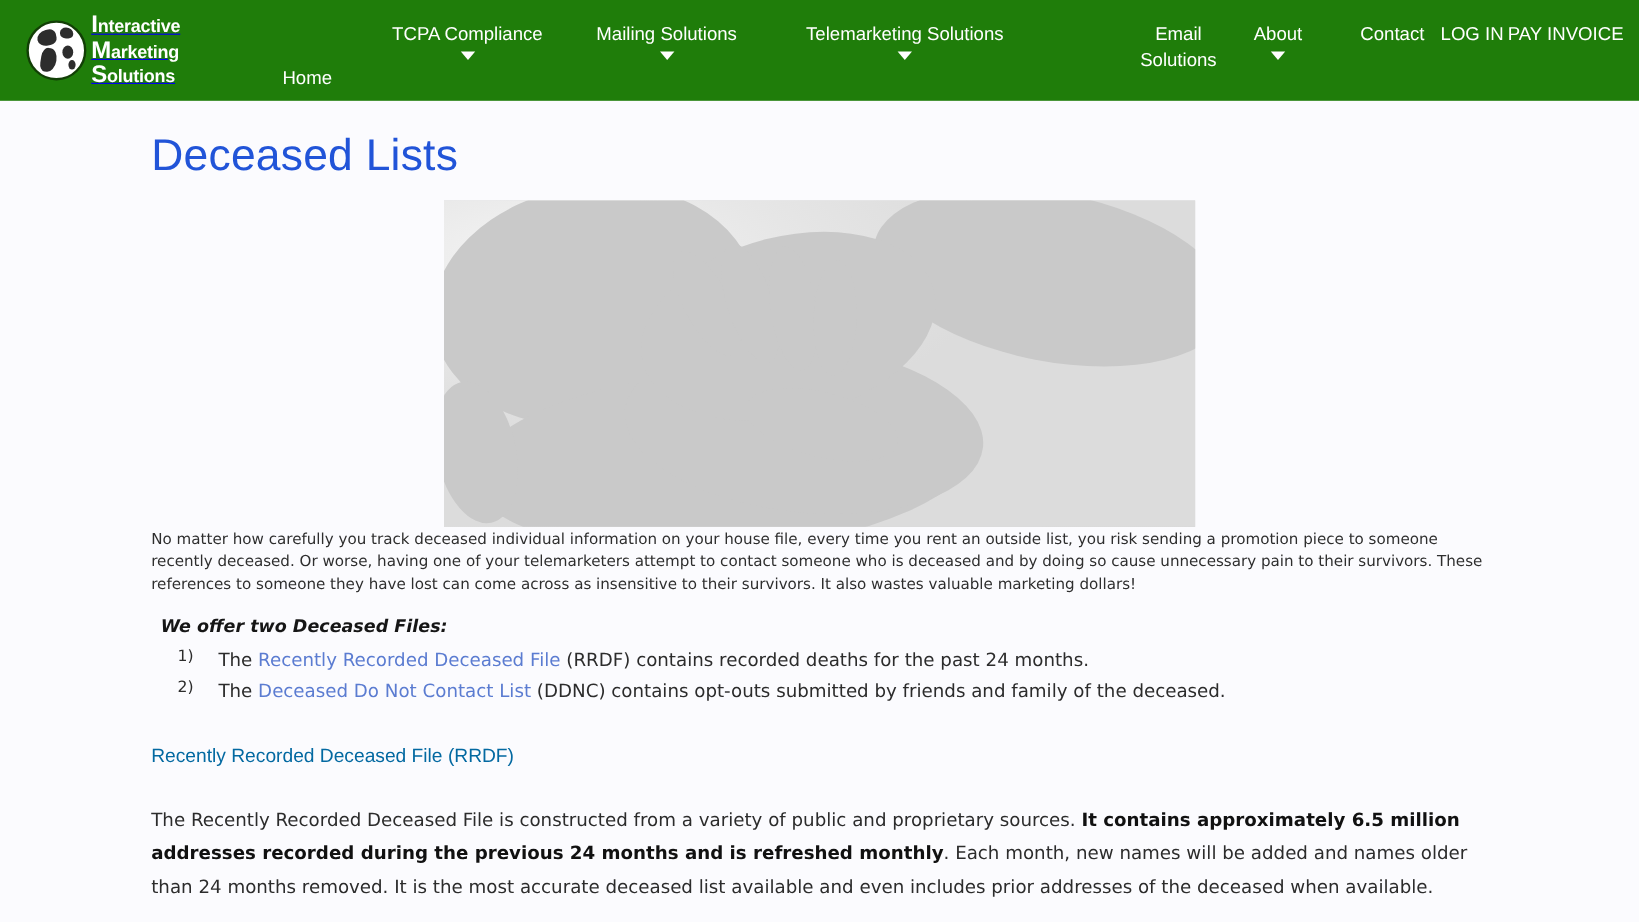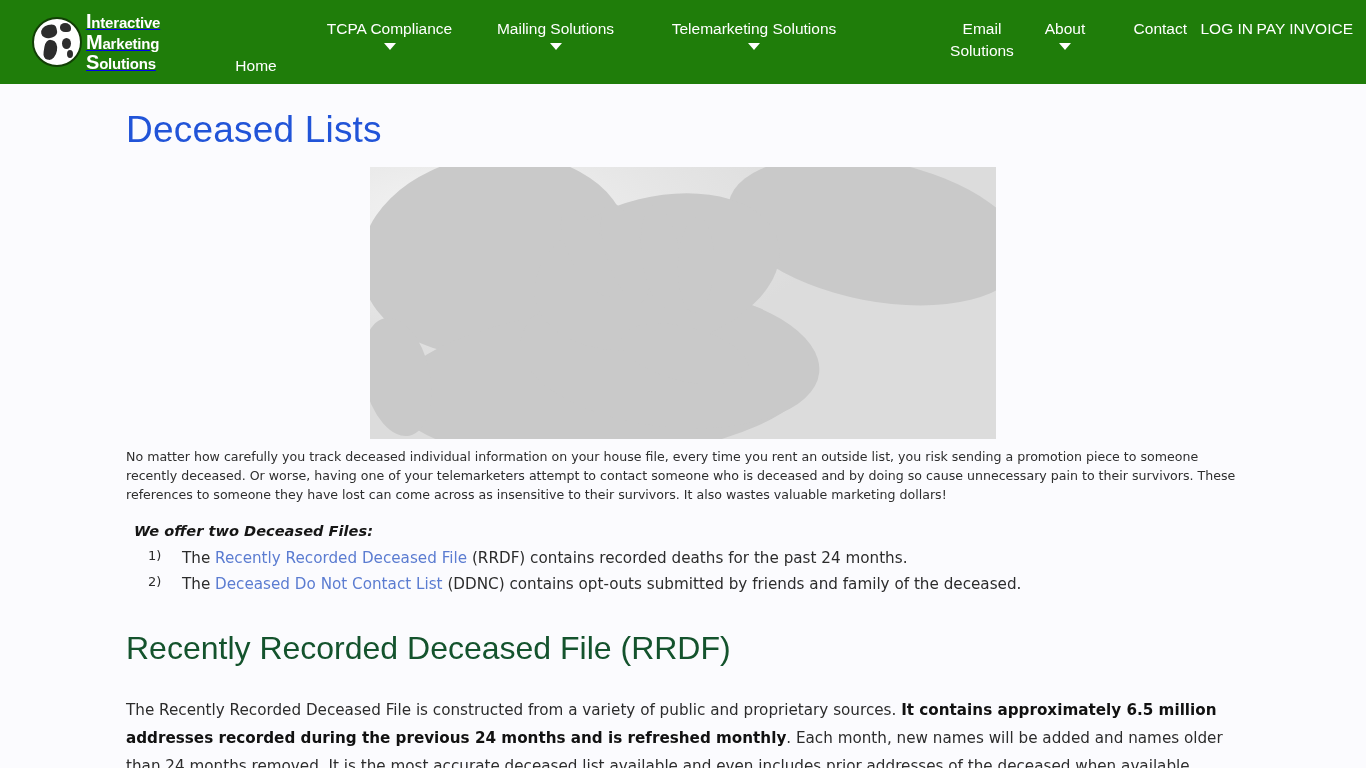--- a/index.html
+++ b/index.html
@@ -19,21 +19,21 @@
     background: #1f7d0a;
     display: flex;
     align-items: flex-start;
     position: relative;
   }
   .logo-block {
     width: 200px;
     height: 84px;
     display: flex;
     align-items: center;
-    padding-left: 32px;
+    padding-left: 22px;
     flex: 0 0 200px;
   }
   .logo-globe {
     width: 50px; height: 50px;
     flex: 0 0 50px;
     border-radius: 50%;
     background: #ffffff;
     border: 2px solid #123f06;
     position: relative;
     overflow: hidden;
@@ -170,21 +170,21 @@
     background: linear-gradient(160deg,#dadada 0%, #bcbcbc 60%, #a6a6a6 100%);
     border-radius: 40px;
     transform: rotate(14deg);
   }
 
   .body-p {
     color: #2e2e2e;
     font-family: "DejaVu Sans", sans-serif;
     font-size: 12.6px;
     line-height: 1.52;
-    margin: 8px 0 0 0;
+    margin: 0 0 0 0;
     text-align: left;
   }
   .offer-head {
     color: #161616;
     font-family: "DejaVu Sans", sans-serif;
     font-size: 14.6px;
     font-weight: bold;
     font-style: italic;
     margin: 18px 0 0 8px;
   }
@@ -197,23 +197,23 @@
     color: #2c2c2c;
     font-family: "DejaVu Sans", sans-serif;
     font-size: 15.2px;
     line-height: 1.72;
     display: flex;
   }
   ol.files li .num { width: 34px; flex: 0 0 34px; font-size: 13px; }
   a.lnk { color: #5b7cd1; text-decoration: none; }
 
   .section-h2 {
-    color: #14532d;
+    color: #0369a1;
     font-family: "Liberation Sans", sans-serif;
-    font-size: 32px;
+    font-size: 16px;
     font-weight: normal;
     margin: 32px 0 0 0;
     line-height: 1.2;
   }
   .rrdf-p {
     color: #2c2c2c;
     font-family: "DejaVu Sans", sans-serif;
     font-size: 15.2px;
     line-height: 1.86;
     margin: 28px 0 0 0;

